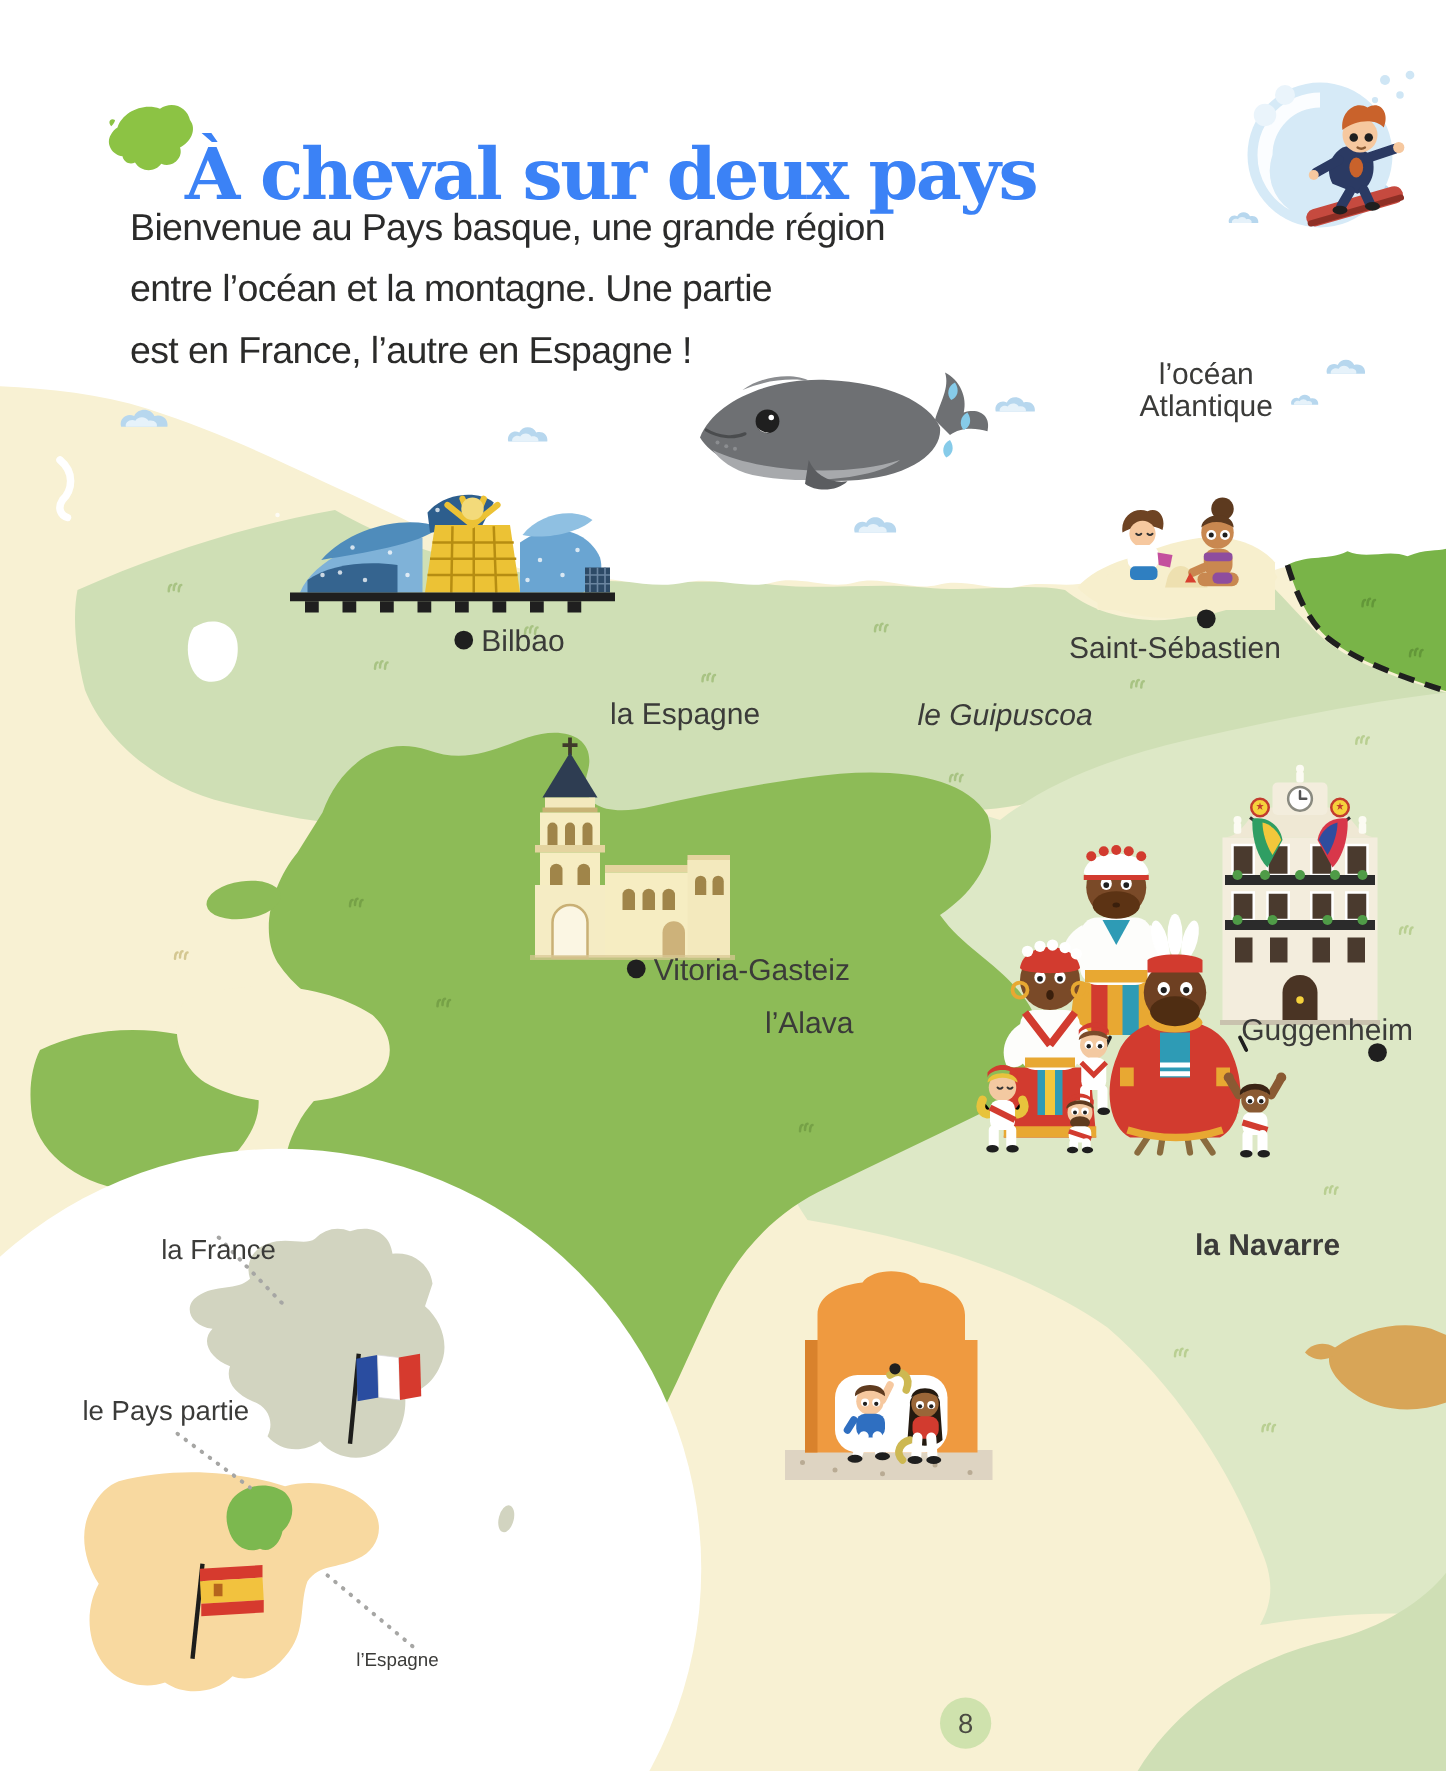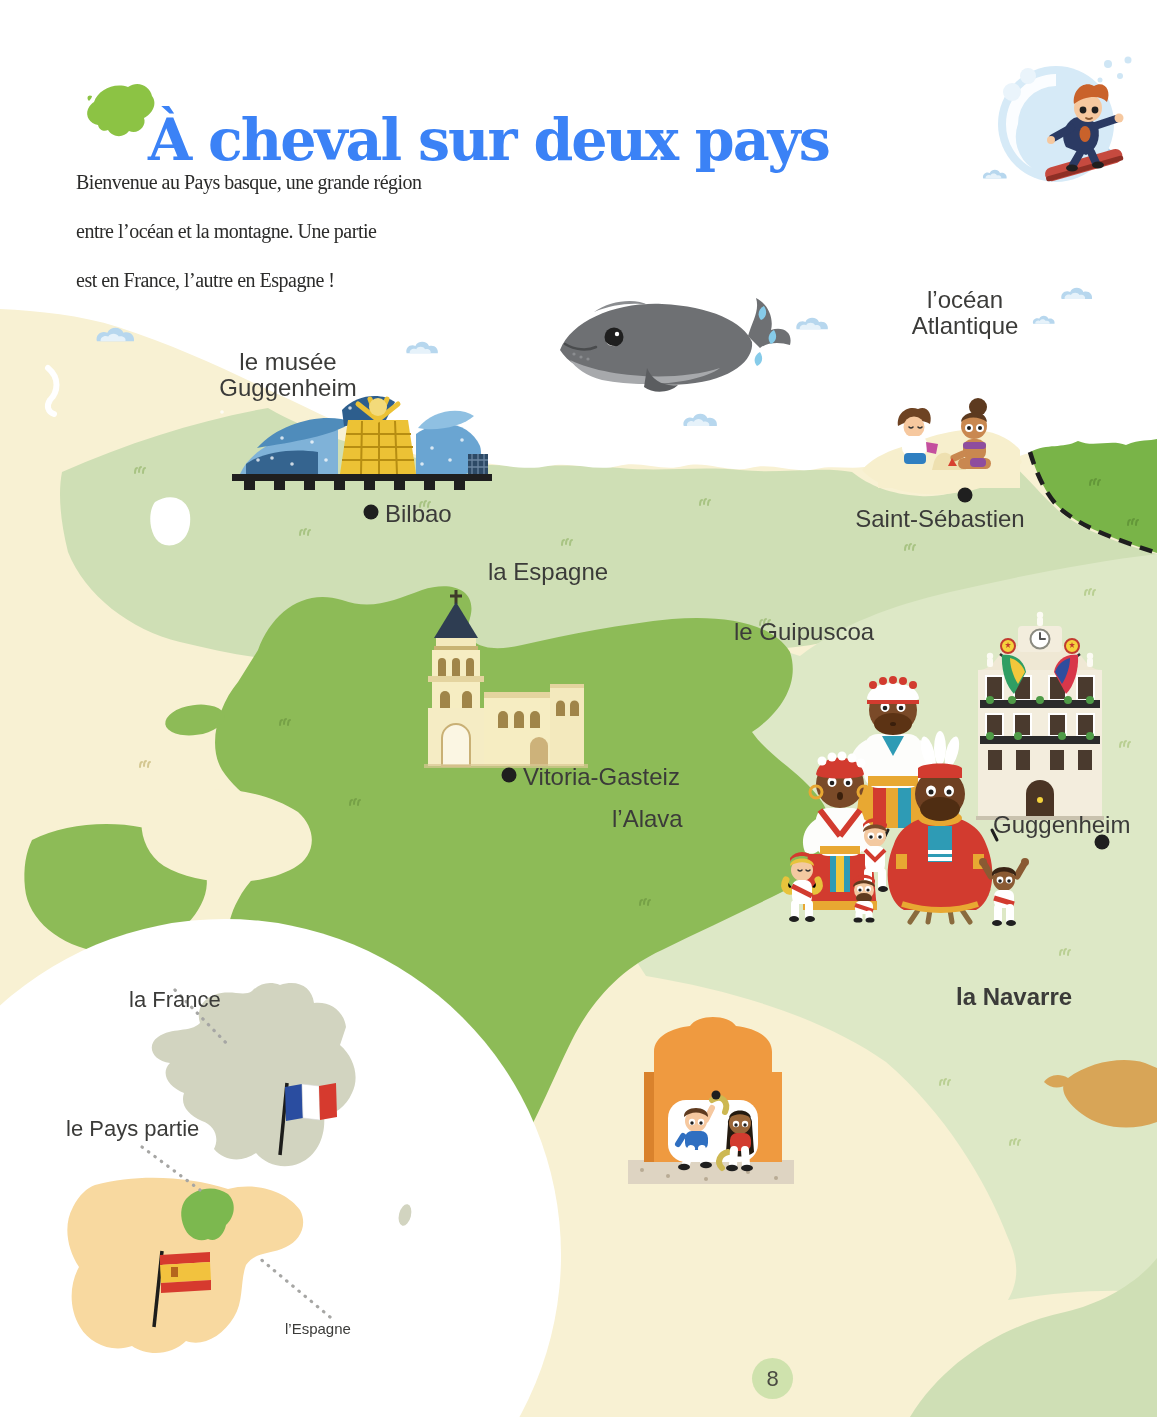--- a/index.html
+++ b/index.html
@@ -10,23 +10,23 @@
   .abs{position:absolute;}
   svg{display:block;}
   
   .title{
     position:absolute;left:148px;top:68px;width:880px;
     font-family:"DejaVu Serif","Liberation Serif",serif;
     font-weight:bold;font-size:57px;letter-spacing:-2px;color:#3b82f6;
     white-space:nowrap;
   }
   .intro{
-    position:absolute;left:76px;top:158px;width:900px;
-    font-family:Liberation Serif, serif;
-    font-size:20px;color:#2b2b2a;line-height:49px;letter-spacing:-0.5px;
+    position:absolute;left:104px;top:158px;width:900px;
+    font-family:Liberation Sans, sans-serif;
+    font-size:30px;color:#2b2b2a;line-height:49px;letter-spacing:-0.5px;
   }
   
   .lbl{
     position:absolute;font-size:24px;color:#3b3b39;white-space:nowrap;
     font-family:"Liberation Sans",sans-serif;
   }
   .lbl.center{text-align:center;white-space:normal;line-height:26px;}
   .pagenum{
     position:absolute;left:752px;top:1358px;width:41px;height:41px;border-radius:50%;
     background:#cfe2ad;color:#4a4a42;font-size:22px;display:flex;align-items:center;justify-content:center;
@@ -549,27 +549,23 @@
   <div class="intro">
     <div>Bienvenue au Pays basque, une grande région</div>
     <div>entre l’océan et la montagne. Une partie</div>
     <div>est en France, l’autre en Espagne !</div>
   </div>
 
   <div class="lbl center" style="left:895px;top:287px;width:140px;">
     <div>l’océan</div>
     <div>Atlantique</div>
   </div>
-  <div class="lbl center" style="left:212px;top:349px;width:152px;">
-    <div>le musée</div>
-    <div>Guggenheim</div>
-  </div>
   <div class="lbl" style="left:385px;top:500px;">Bilbao</div>
   <div class="lbl" style="left:488px;top:558px;">la Espagne</div>
-  <div class="lbl" style="left:734px;top:618px;">le Guipuscoa</div>
+  <div class="lbl" style="left:734px;top:559px;font-style:italic;">le Guipuscoa</div>
   <div class="lbl center" style="left:840px;top:506px;width:200px;">Saint-Sébastien</div>
   <div class="lbl" style="left:523px;top:763px;">Vitoria-Gasteiz</div>
   <div class="lbl" style="left:612px;top:805px;">l’Alava</div>
   <div class="lbl" style="left:993px;top:811px;">Guggenheim</div>
   <div class="lbl" style="left:956px;top:983px;font-weight:bold;">la Navarre</div>
 
   <div class="lbl" style="left:129px;top:956px;font-size:22px;margin-top:31px;">la France</div>
   <div class="lbl" style="left:66px;top:1116px;font-size:22px;">le Pays partie</div>
   <div class="lbl" style="left:285px;top:1320px;font-size:15px;">l’Espagne</div>
 

